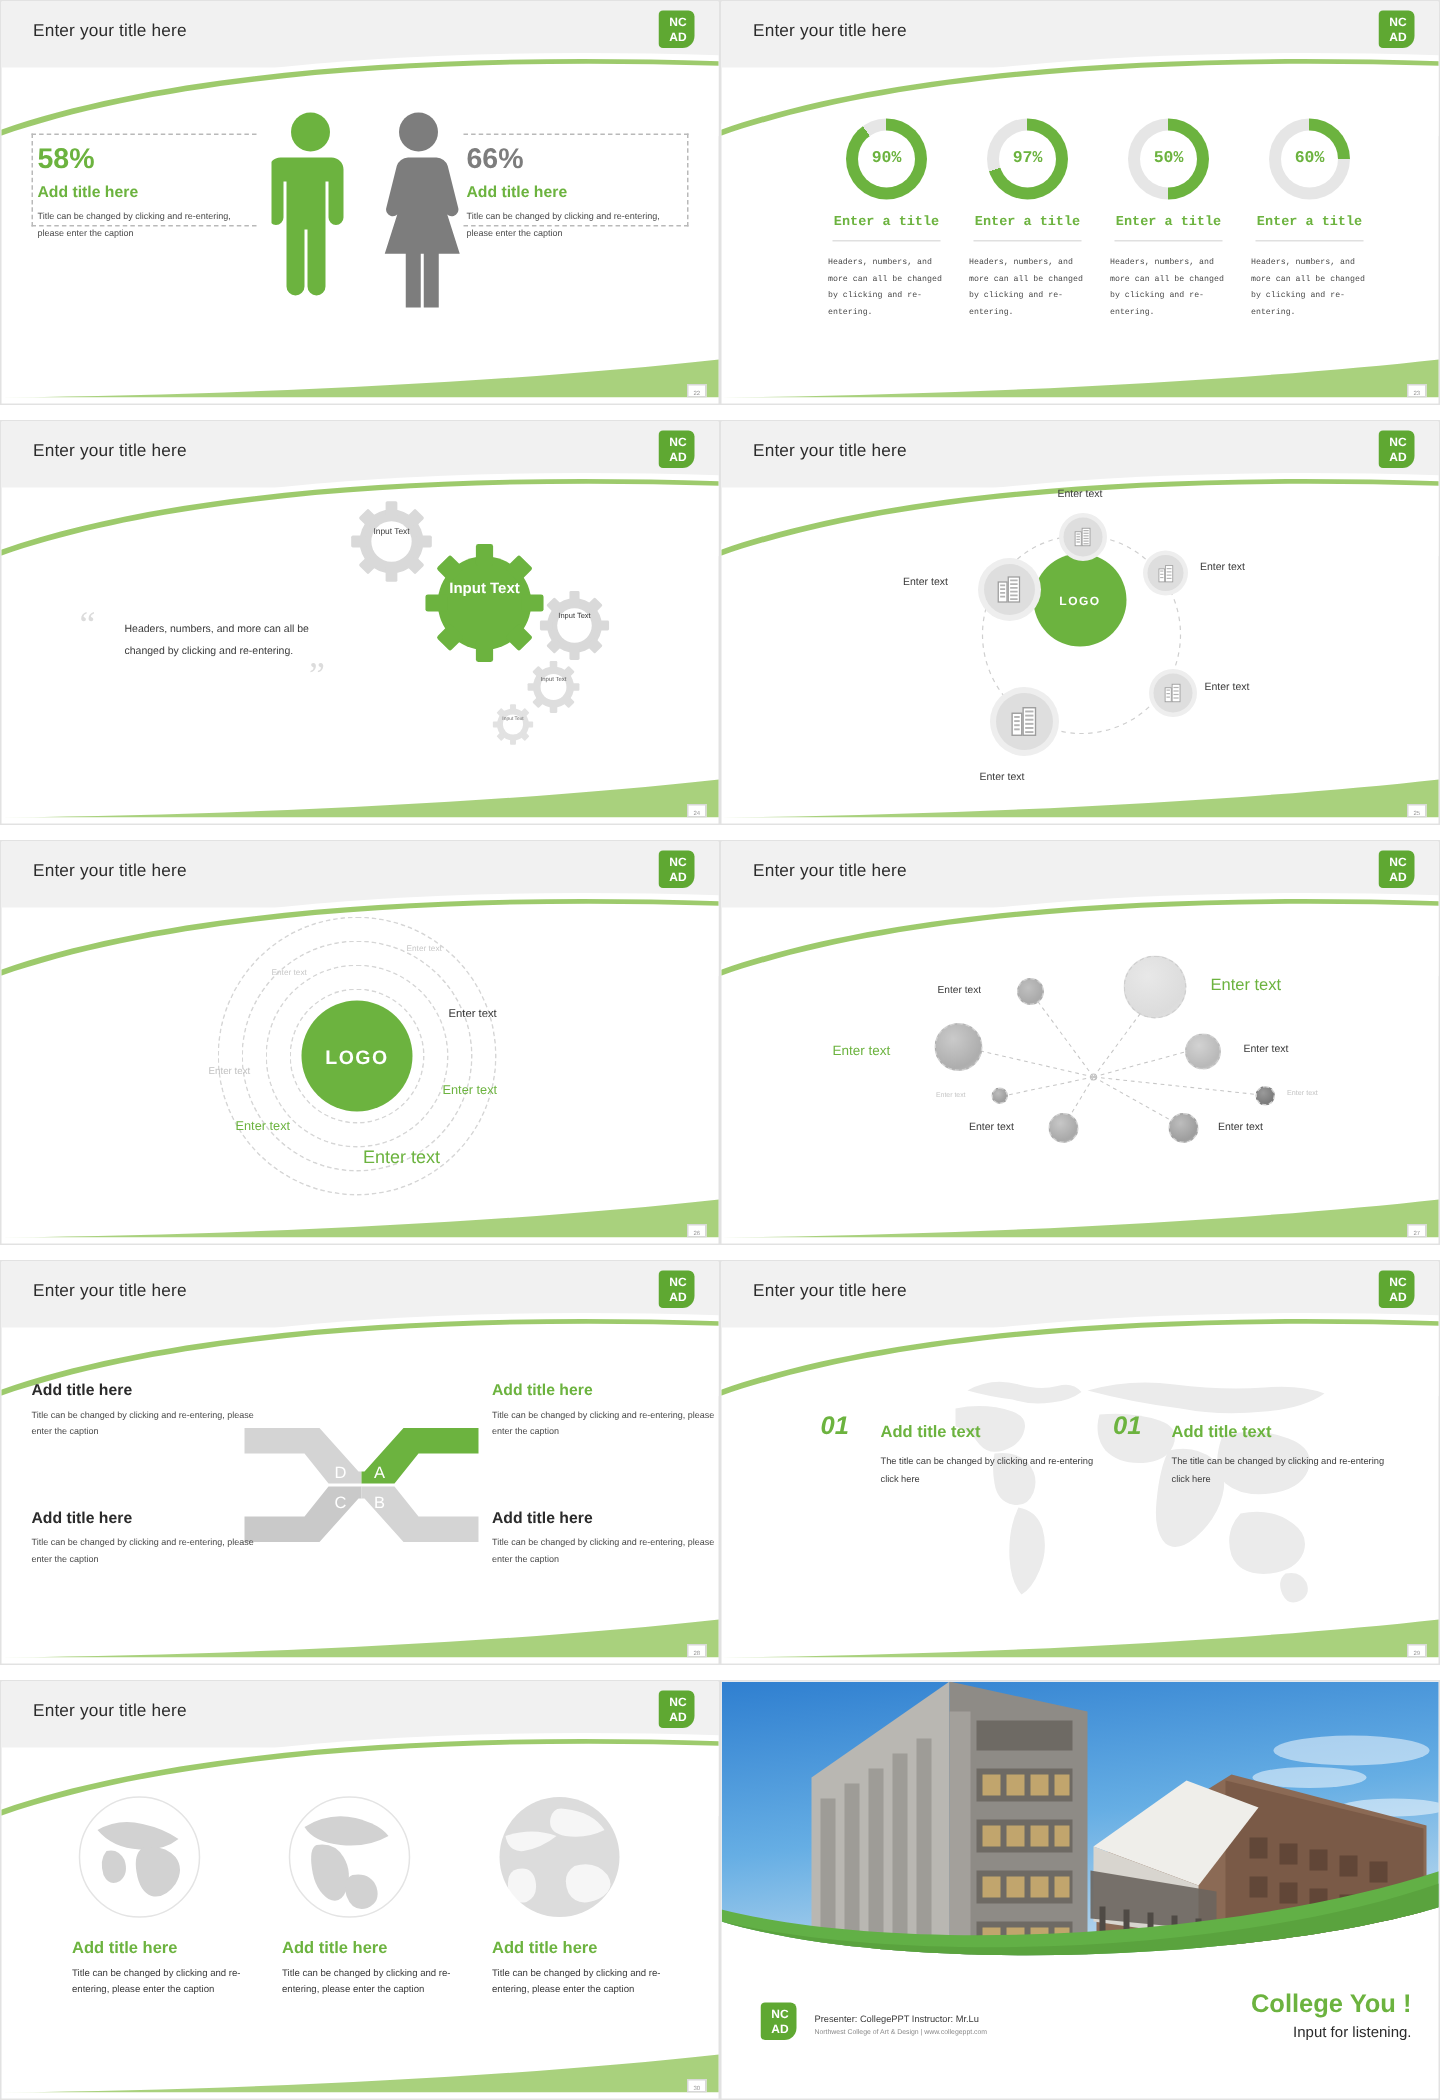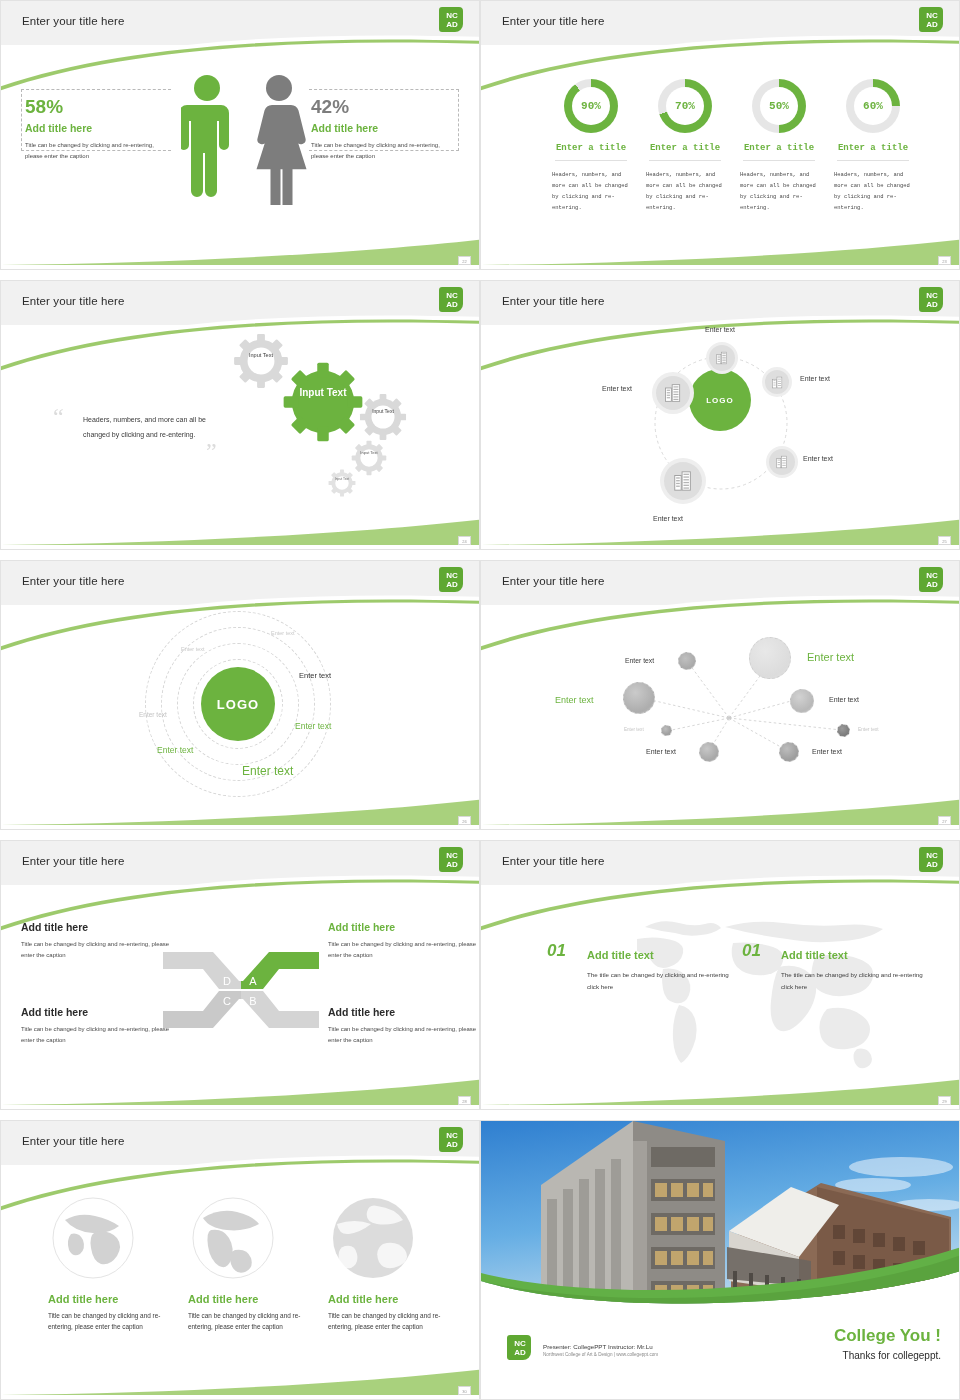--- a/index.html
+++ b/index.html
@@ -113,21 +113,21 @@
 
     <div class="brk" style="left:20px; top:88px; border-right:none;"></div>
     <div class="brk" style="right:20px; top:88px; border-left:none;"></div>
 
     <div class="s1-block" style="left:24px; top:96px; text-align:left; padding-right:6px;">
       <div class="s1-pct grn">58%</div>
       <div class="s1-h grn">Add title here</div>
       <div class="s1-p body-txt">Title can be changed by clicking and re-entering, please enter the caption</div>
     </div>
     <div class="s1-block" style="right:24px; top:96px; text-align:left; padding-left:6px;">
-      <div class="s1-pct gry">42%</div>
+      <div class="s1-pct gry">66%</div>
       <div class="s1-h grn">Add title here</div>
       <div class="s1-p body-txt">Title can be changed by clicking and re-entering, please enter the caption</div>
     </div>
 
     <svg class="s1-fig" style="left:180px;" width="52" height="132" viewBox="0 0 52 132">
       <circle cx="26" cy="15" r="13" fill="#6cb33f"></circle>
       <path d="M12 32 h28 a8 8 0 0 1 8 8 v32 a5 5 0 0 1 -10 0 v-24 h-2 v70 a6 6 0 0 1 -12 0 v-38 h-2 v38 a6 6 0 0 1 -12 0 v-70 h-2 v24 a5 5 0 0 1 -10 0 v-32 a8 8 0 0 1 8 -8 z" fill="#6cb33f"></path>
     </svg>
     <svg class="s1-fig" style="left:250px;" width="56" height="132" viewBox="0 0 56 132">
       <circle cx="28" cy="15" r="13" fill="#7d7d7d"></circle>
@@ -159,21 +159,21 @@
         <div class="hole"></div>
           <span>90%</span>
       </div>
       <div class="d-title">Enter a title</div>
       <div class="d-rule"></div>
       <div class="d-desc">Headers, numbers, and more can all be changed by clicking and re-entering.</div>
     </div>
     <div class="donut-col" style="left:156px;">
       <div class="donut" style="background:conic-gradient(#6cb33f 0% 70%, #e6e6e6 70% 100%);">
         <div class="hole"></div>
-          <span>70%</span>
+          <span>97%</span>
       </div>
       <div class="d-title">Enter a title</div>
       <div class="d-rule"></div>
       <div class="d-desc">Headers, numbers, and more can all be changed by clicking and re-entering.</div>
     </div>
     <div class="donut-col" style="left:250px;">
       <div class="donut" style="background:conic-gradient(#6cb33f 0% 50%, #e6e6e6 50% 100%);">
         <div class="hole"></div>
           <span>50%</span>
       </div>
@@ -773,17 +773,17 @@
     <div style="position:absolute; left:26px; bottom:38px; width:26px; height:28px;">
       <svg viewBox="0 0 26 28">
           <path d="M3 2 h17 a4 4 0 0 1 4 4 v13 a8 8 0 0 1 -8 8 h-13 a3 3 0 0 1 -3 -3 v-19 a3 3 0 0 1 3 -3 z" fill="#5fa832"></path>
       <text x="13" y="12.5" font-size="8" font-weight="bold" fill="#fff" text-anchor="middle" font-family="Liberation Sans, sans-serif">NC</text>
       <text x="13" y="22" font-size="8" font-weight="bold" fill="#fff" text-anchor="middle" font-family="Liberation Sans, sans-serif">AD</text>
         </svg>
     </div>
 
     <div class="thanks">
       <div class="thanks-h">College You !</div>
-      <div class="thanks-s">Thanks for collegeppt.</div>
+      <div class="thanks-s">Input for listening.</div>
     </div>
   </div>
 
 </div>
 
 </body></html>

